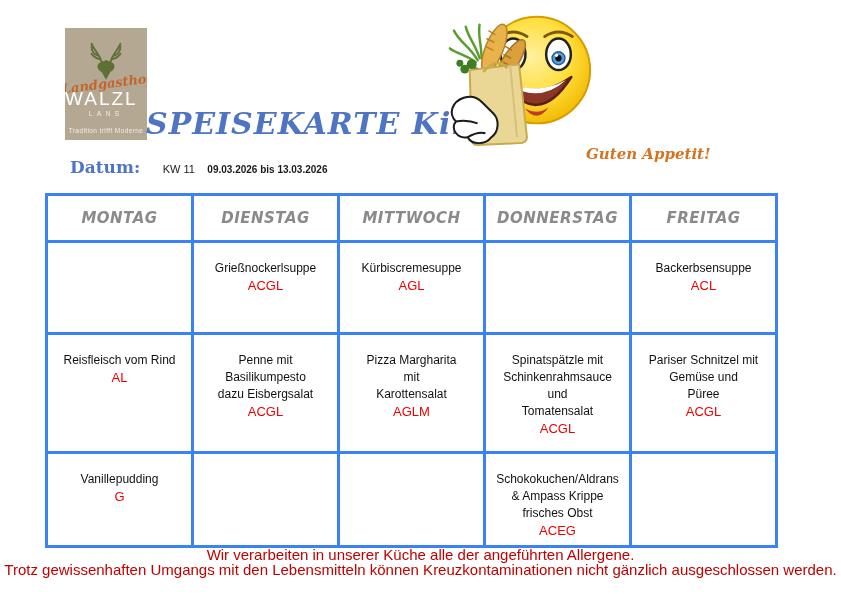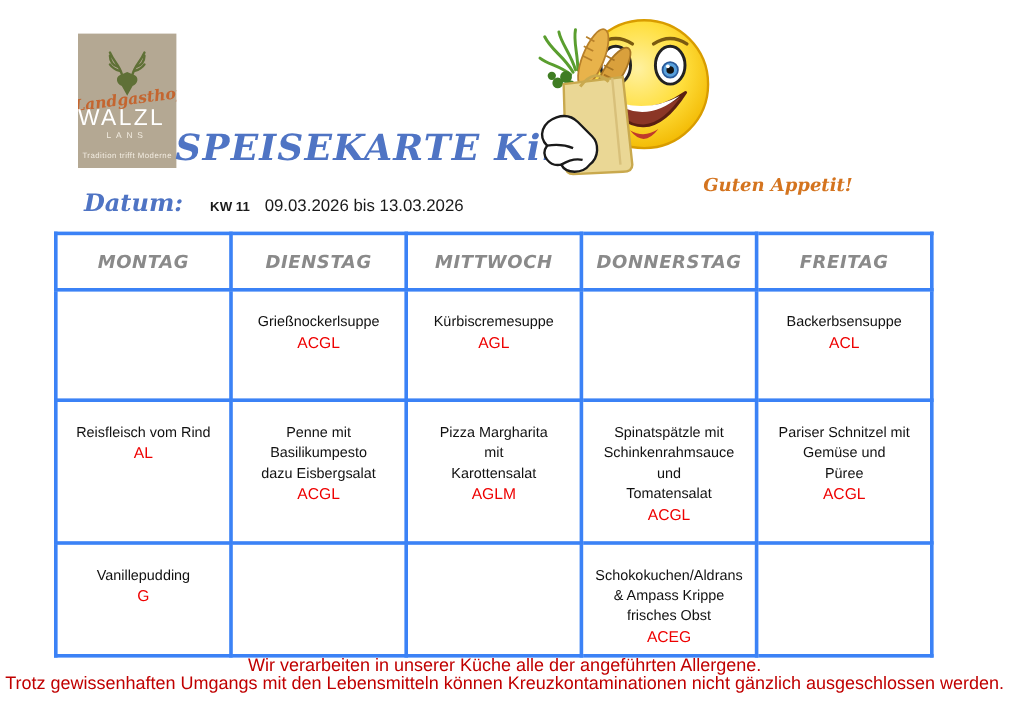--- a/index.html
+++ b/index.html
@@ -39,25 +39,25 @@
     font-size: 30px; color: #4f74c4; letter-spacing: 1px; white-space: nowrap;
   }
   .smiley { position: absolute; left: 448px; top: 8px; }
   .greeting {
     position: absolute; left: 586px; top: 122px; width: 140px;
     font-family: "DejaVu Serif", serif; font-style: italic; font-weight: bold;
     font-size: 15px; color: #d4741f; white-space: nowrap; margin-top: 23px;
   }
   .datum-row { position: absolute; left: 70px; top: 157px; white-space: nowrap; }
   .datum-label {
-    font-family: "DejaVu Serif", serif; font-style: italic; font-weight: bold;
-    font-size: 20px; color: #4f74c4;
-  }
-  .week-label { font-size: 11px; font-weight: bold; color: #1a1a1a; margin-left: 18px; }
-  .week-range { font-size: 14px; font-weight: normal; color: #1a1a1a; margin-left: 8px; }
+    font-family: "DejaVu Serif", serif; font-weight: bold;
+    font-size: 17px; color: #4f74c4;
+  }
+  .week-label { font-size: 11px; font-weight: normal; color: #1a1a1a; margin-left: 18px; }
+  .week-range { font-size: 10px; font-weight: bold; color: #1a1a1a; margin-left: 8px; }
 
   
   table.menu {
     position: absolute; left: 45px; top: 193px; width: 731px;
     border-collapse: collapse; table-layout: fixed;
   }
   table.menu th, table.menu td {
     border: 3px solid #3b82f6; width: 146px;
     text-align: center; vertical-align: top;
   }

